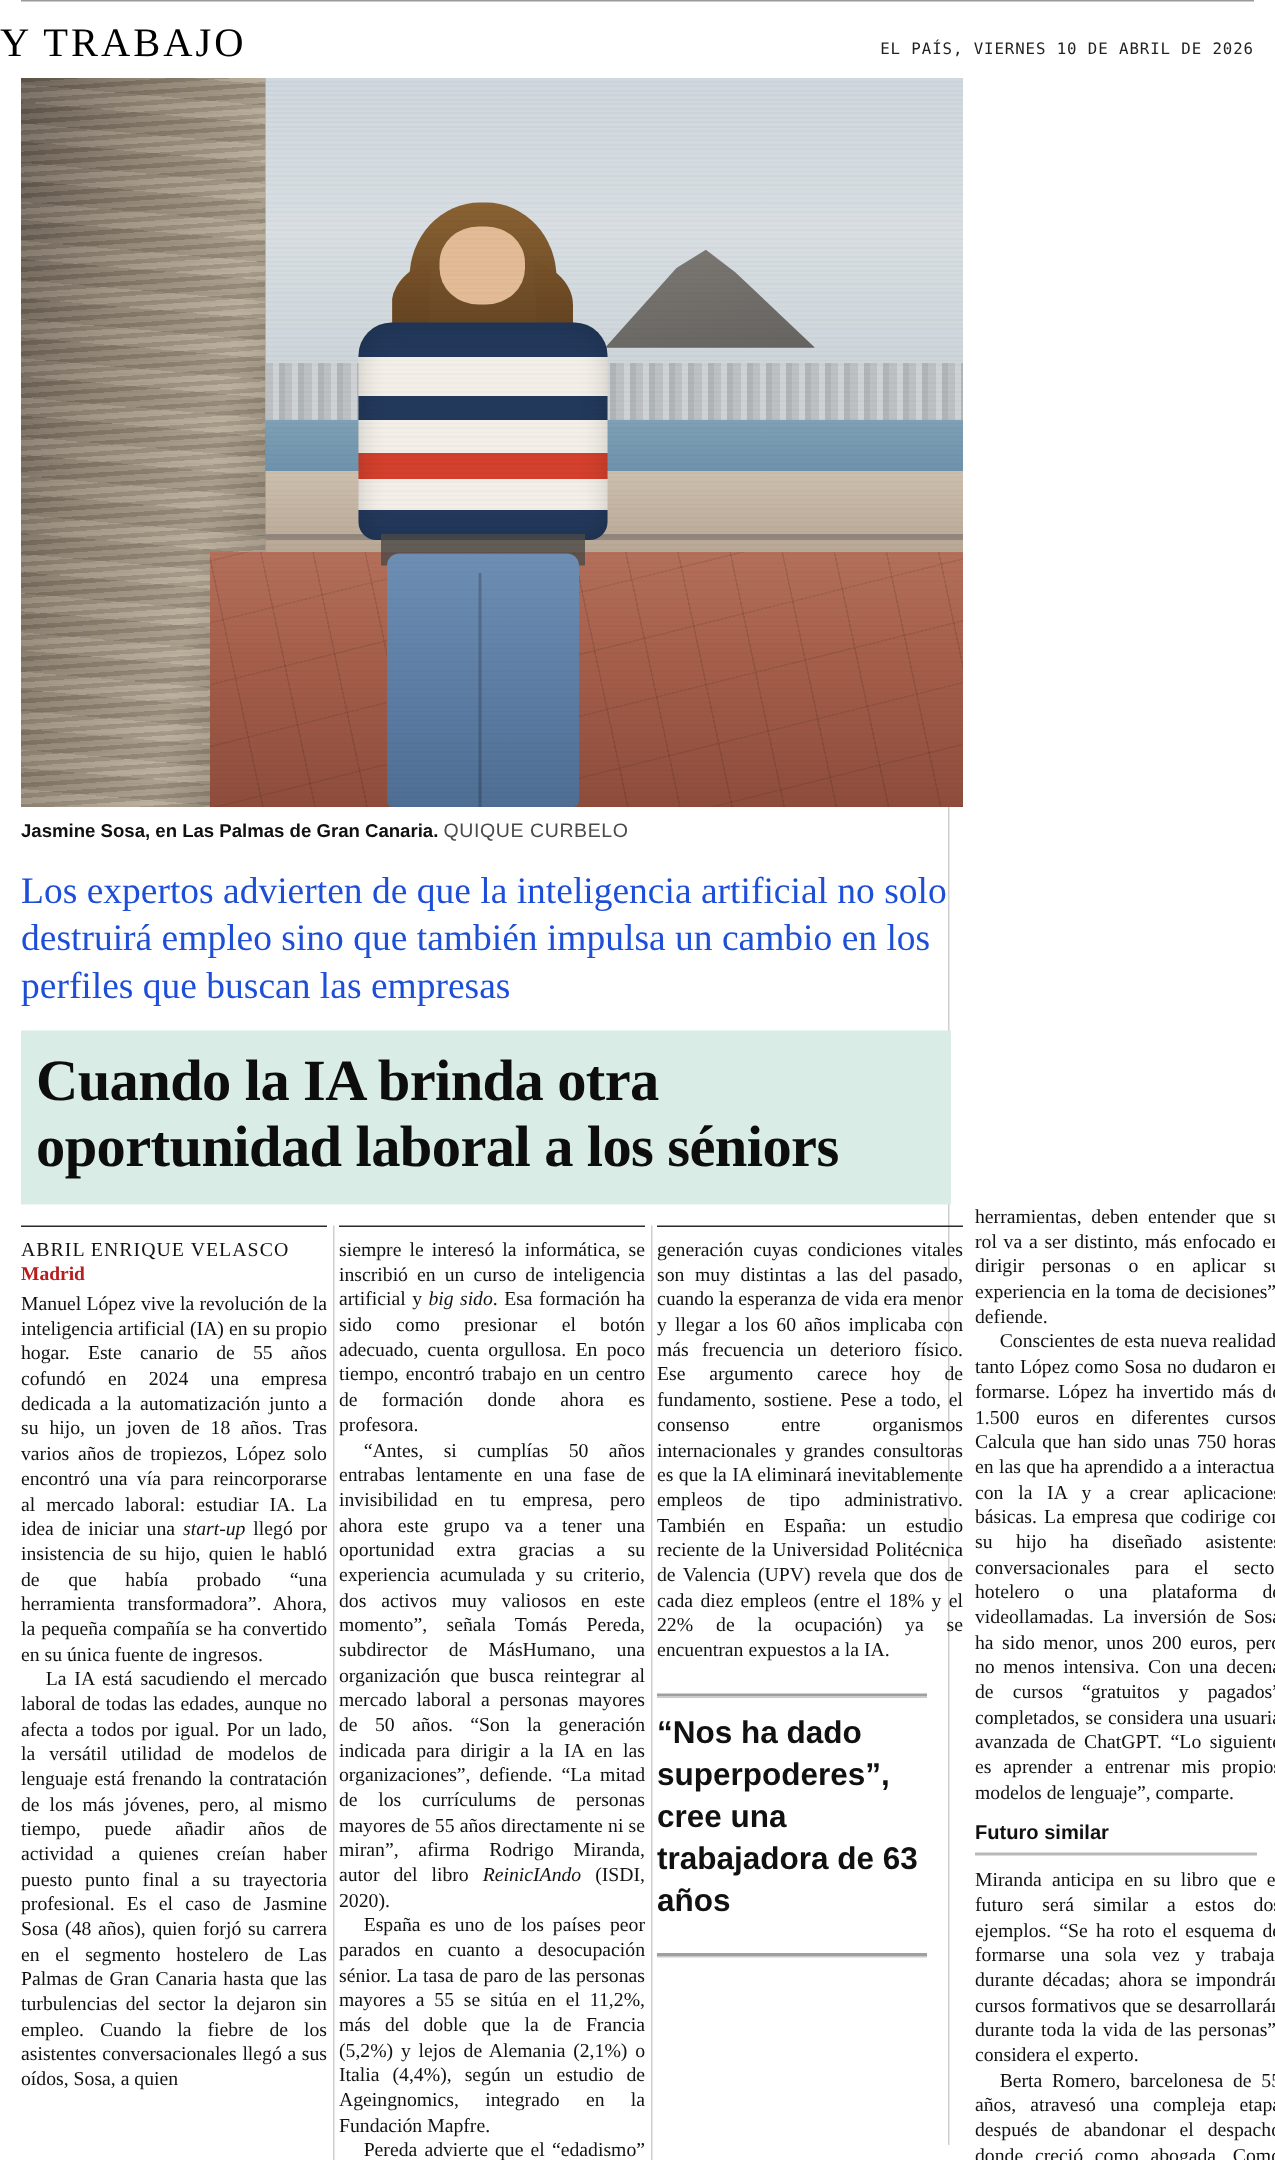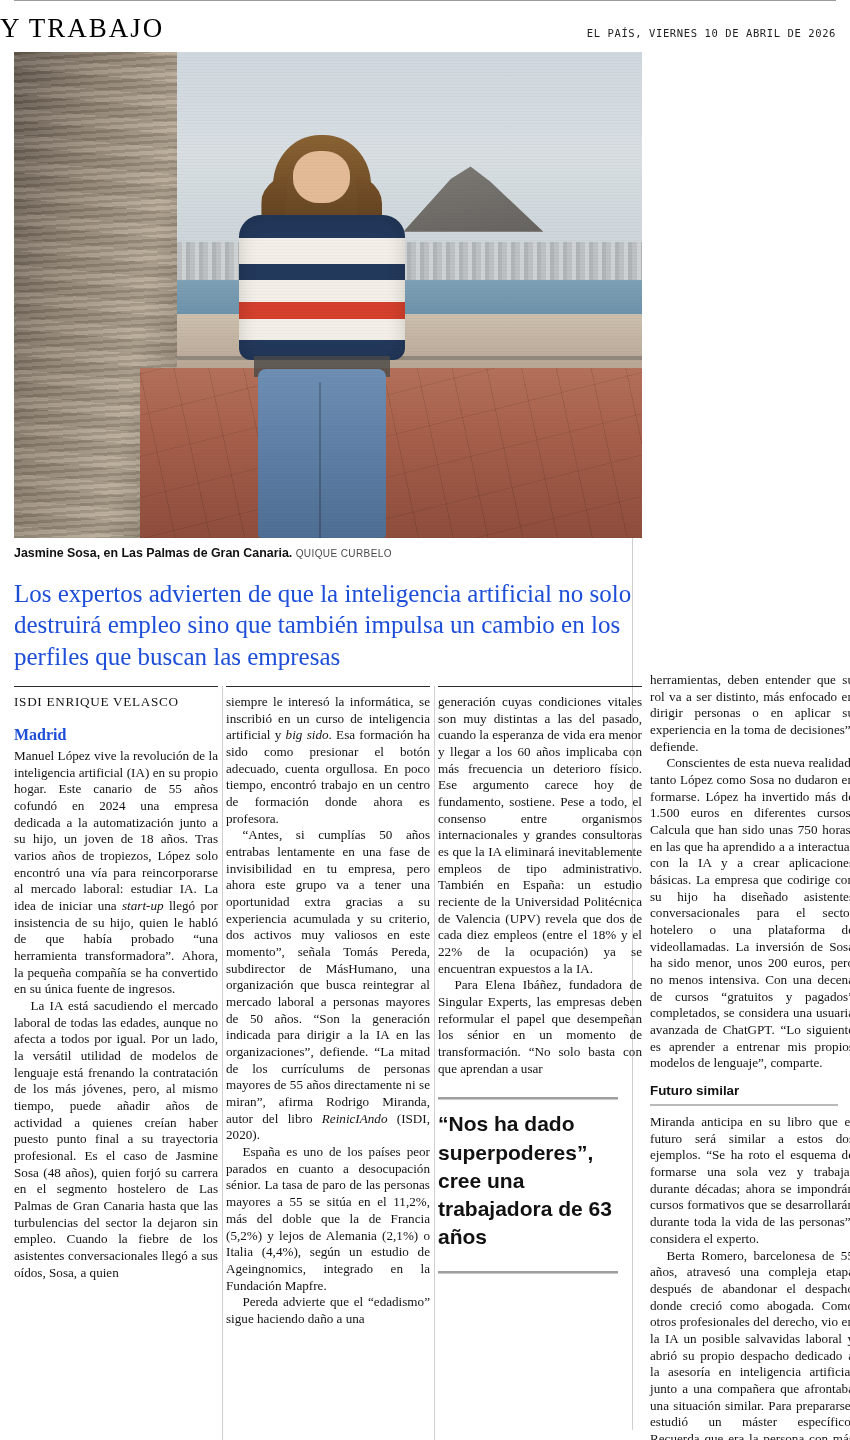--- a/index.html
+++ b/index.html
@@ -178,21 +178,21 @@
     margin-top: 8px;
     font-family: "Liberation Sans", sans-serif;
     font-size: 12.4px;
     font-weight: bold;
     color: #111;
     line-height: 1.25;
   }
   .credit {
     font-family: "Liberation Sans", sans-serif;
     font-weight: normal;
-    font-size: 10px;
+    font-size: 13px;
     letter-spacing: .4px;
     color: #4a4a4a;
   }
 
   
   .subhead {
     margin-top: 16px;
     font-family: "Liberation Serif", serif;
     font-size: 25px;
     line-height: 1.26;
@@ -229,24 +229,23 @@
   .byline-rule { border-top: 1px solid #2b2b2b; padding-top: 7px; }
   .byline {
     font-family: "Liberation Serif", serif;
     font-size: 13.2px;
     letter-spacing: .7px;
     color: #141414;
   }
   .byline-city {
     font-family: "Liberation Serif", serif;
     font-weight: bold;
-    font-size: 16px;
-    color: #1d4ed8;
+    font-size: 13px;
+    color: #b91c1c;
     margin-bottom: 4px;
-    margin-top: 16px;
   }
 
   p.body {
     font-family: "Liberation Serif", serif;
     font-size: 13.15px;
     line-height: 1.268;
     text-align: justify;
     margin: 0;
     color: #121212;
     hyphens: auto;
@@ -332,45 +331,47 @@
           <div class="ph-grain"></div>
         </div>
         <div class="caption">
           <span>Jasmine Sosa, en Las Palmas de Gran Canaria.</span>
           <span class="credit">QUIQUE CURBELO</span>
         </div>
       </div>
 
       <div class="subhead">Los expertos advierten de que la inteligencia artificial no solo destruirá empleo sino que también impulsa un cambio en los perfiles que buscan las empresas</div>
 
+      <div class="headline-box">
+        <h1 class="headline">Cuando la IA brinda otra oportunidad laboral a los séniors</h1>
+      </div>
     </div>
 
     <div class="text-zone">
 
       <div class="col byline-rule">
-        <div class="byline">ISDI ENRIQUE VELASCO</div>
+        <div class="byline">ABRIL ENRIQUE VELASCO</div>
         <div class="byline-city">Madrid</div>
         <p class="body">Manuel López vive la revolución de la inteligencia artificial (IA) en su propio hogar. Este canario de 55 años cofundó en 2024 una empresa dedicada a la automatización junto a su hijo, un joven de 18 años. Tras varios años de tropiezos, López solo encontró una vía para reincorporarse al mercado laboral: estudiar IA. La idea de iniciar una <i>start-up</i> llegó por insistencia de su hijo, quien le habló de que había probado “una herramienta transformadora”. Ahora, la pequeña compañía se ha convertido en su única fuente de ingresos.</p>
         <p class="body">La IA está sacudiendo el mercado laboral de todas las edades, aunque no afecta a todos por igual. Por un lado, la versátil utilidad de modelos de lenguaje está frenando la contratación de los más jóvenes, pero, al mismo tiempo, puede añadir años de actividad a quienes creían haber puesto punto final a su trayectoria profesional. Es el caso de Jasmine Sosa (48 años), quien forjó su carrera en el segmento hostelero de Las Palmas de Gran Canaria hasta que las turbulencias del sector la dejaron sin empleo. Cuando la fiebre de los asistentes conversacionales llegó a sus oídos, Sosa, a quien</p>
       </div>
 
       <div class="colgap"></div>
 
       <div class="col byline-rule">
         <p class="body">siempre le interesó la informática, se inscribió en un curso de inteligencia artificial y <i>big sido</i>. Esa formación ha sido como presionar el botón adecuado, cuenta orgullosa. En poco tiempo, encontró trabajo en un centro de formación donde ahora es profesora.</p>
         <p class="body">“Antes, si cumplías 50 años entrabas lentamente en una fase de invisibilidad en tu empresa, pero ahora este grupo va a tener una oportunidad extra gracias a su experiencia acumulada y su criterio, dos activos muy valiosos en este momento”, señala Tomás Pereda, subdirector de MásHumano, una organización que busca reintegrar al mercado laboral a personas mayores de 50 años. “Son la generación indicada para dirigir a la IA en las organizaciones”, defiende. “La mitad de los currículums de personas mayores de 55 años directamente ni se miran”, afirma Rodrigo Miranda, autor del libro <i>ReinicIAndo</i> (ISDI, 2020).</p>
         <p class="body">España es uno de los países peor parados en cuanto a desocupación sénior. La tasa de paro de las personas mayores a 55 se sitúa en el 11,2%, más del doble que la de Francia (5,2%) y lejos de Alemania (2,1%) o Italia (4,4%), según un estudio de Ageingnomics, integrado en la Fundación Mapfre.</p>
         <p class="body">Pereda advierte que el “edadismo” sigue haciendo daño a una</p>
       </div>
 
       <div class="colgap"></div>
 
       <div class="col byline-rule">
         <p class="body">generación cuyas condiciones vitales son muy distintas a las del pasado, cuando la esperanza de vida era menor y llegar a los 60 años implicaba con más frecuencia un deterioro físico. Ese argumento carece hoy de fundamento, sostiene. Pese a todo, el consenso entre organismos internacionales y grandes consultoras es que la IA eliminará inevitablemente empleos de tipo administrativo. También en España: un estudio reciente de la Universidad Politécnica de Valencia (UPV) revela que dos de cada diez empleos (entre el 18% y el 22% de la ocupación) ya se encuentran expuestos a la IA.</p>
-        <p class="body">Para Elena Ibáñez, fundadora de Singular Experts, las empresas deben reformular el papel que desempeñan los sénior en un momento de transformación. “No solo basta con que aprendan a usar</p>
 
         <div class="pq-rule"></div>
         <div class="pullquote">“Nos ha dado superpoderes”, cree una trabajadora de 63 años</div>
 
         <div class="pq-rule"></div>
       </div>
     </div>
 
     <div class="right-col">
       <p class="body">herramientas, deben entender que su rol va a ser distinto, más enfocado en dirigir personas o en aplicar su experiencia en la toma de decisiones”, defiende.</p>

